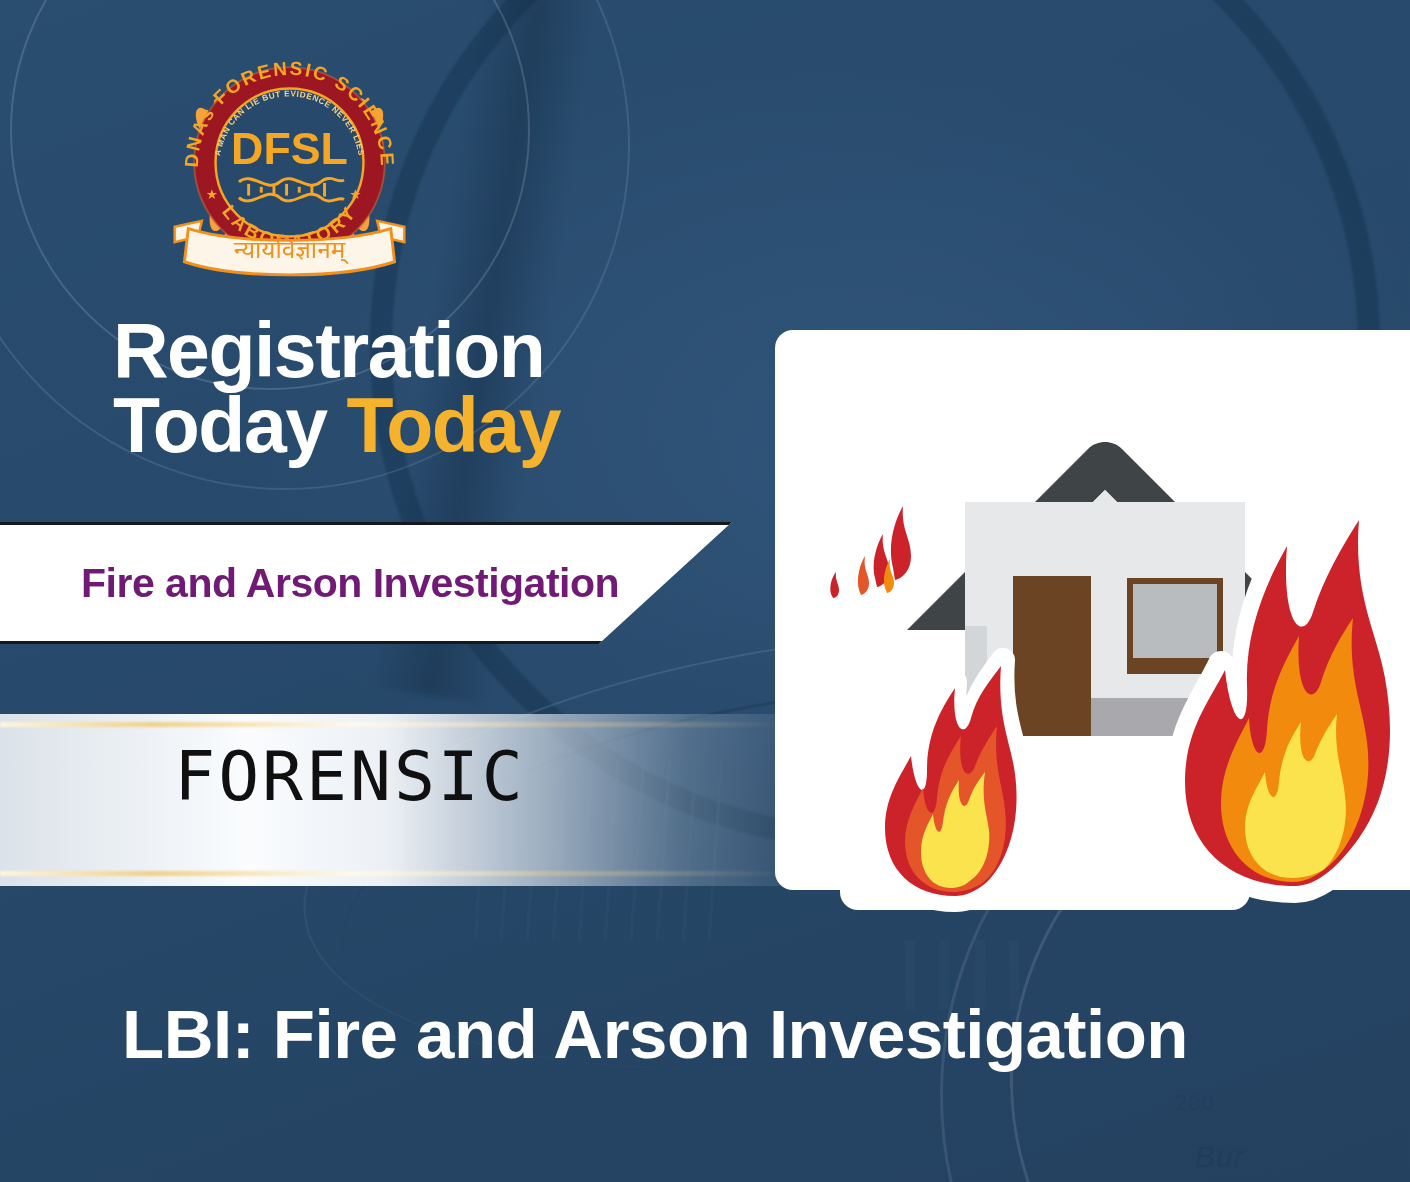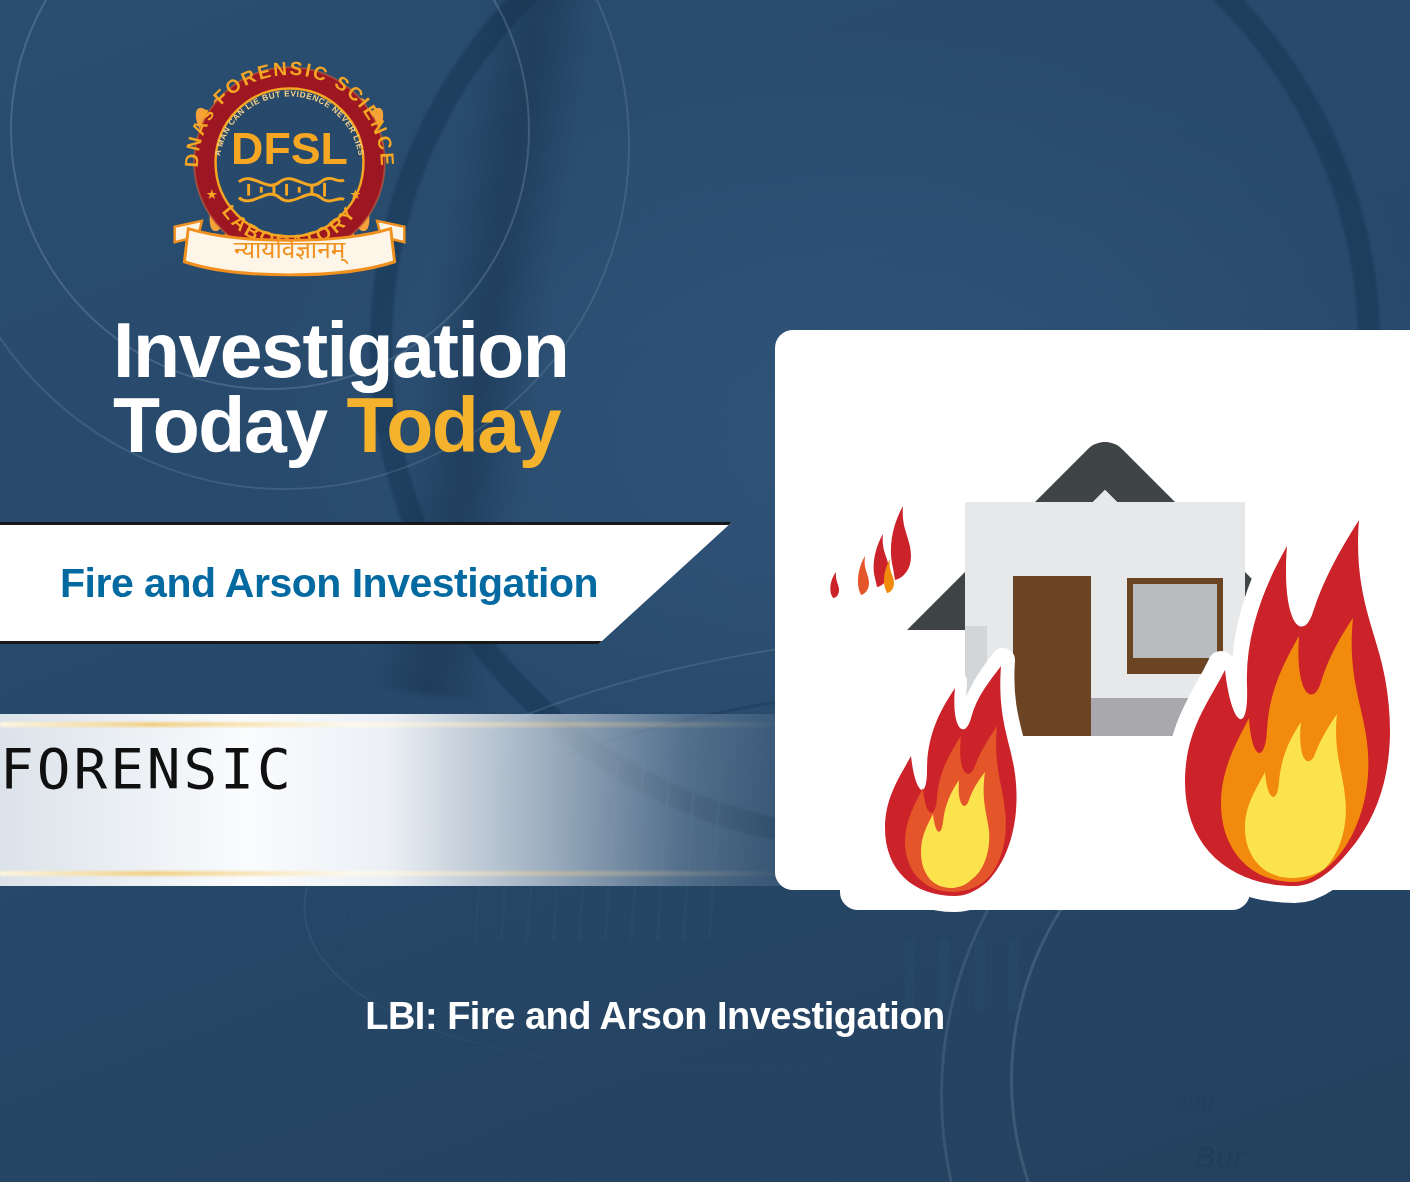--- a/index.html
+++ b/index.html
@@ -131,22 +131,22 @@
   .red-banner {
     position:absolute;
     left:-8px; top:522px;
     width:740px; height:122px;
     background:#ffffff;
     border:3px solid #16181b;
     clip-path: polygon(0 0, 100% 0, 82% 100%, 0 100%);
     display:flex; align-items:center;
   }
   .red-banner-label {
-    margin-left:65px;
-    color:#0369a1;
+    margin-left:86px;
+    color:#701a75;
     font-size:41px;
     font-weight:bold;
     letter-spacing:-.5px;
     white-space:nowrap;
   }
 
   
   .silver-banner {
     position:absolute;
     left:0; top:714px;
@@ -170,36 +170,37 @@
       rgba(226,199,150,.45) 66%,
       rgba(210,195,170,0) 94%);
     filter:blur(1.2px);
   }
   .silver-edge.top { top:8px; }
   .silver-edge.bot { bottom:10px; }
   .silver-text {
     position:absolute;
     left:0; top:20px;
     width:700px;
+    text-align:center;
     font-family:"DejaVu Sans Mono", "Liberation Mono", monospace;
-    font-size:56px;
+    font-size:68px;
     line-height:1.25;
     letter-spacing:3px;
     color:#101010;
     font-weight:normal;
   }
 
   
   .bottom-title {
     position:absolute;
     left:0; top:995px;
     width:1310px;
     text-align:center;
     color:#ffffff;
-    font-size:38px;
+    font-size:69px;
     font-weight:bold;
     letter-spacing:-.5px;
   }
 
   
   .illus-card-back {
     position:absolute;
     left:840px; top:620px;
     width:410px; height:290px;
     background:#ffffff;
@@ -326,21 +327,21 @@
       <g>
         <path d="M12,196 L 40,190 L 36,206 L 12,212 Z" fill="#fdf6e8" stroke="#f0901e" stroke-width="2.5"></path>
         <path d="M248,196 L 220,190 L 224,206 L 248,212 Z" fill="#fdf6e8" stroke="#f0901e" stroke-width="2.5"></path>
         <path d="M26,198 C 78,214 182,214 234,198 L 238,232 C 184,250 76,250 22,232 Z" fill="#fdf6e8" stroke="#f0901e" stroke-width="3"></path>
         <text x="130" y="228" text-anchor="middle" font-size="25" fill="#f0901e" font-family="DejaVu Sans, sans-serif">न्यायविज्ञानम्</text>
       </g>
     </svg>
   </div>
 
   <div class="headline">
-    <div>Investigation</div>
+    <div>Registration</div>
     <div><span>Today </span><span class="accent">Today</span></div>
   </div>
 
   <div class="red-banner">
     <span class="red-banner-label">Fire and Arson Investigation</span>
   </div>
 
   <div class="silver-banner">
     <div class="silver-edge top"></div>
     <div class="silver-edge bot"></div>

